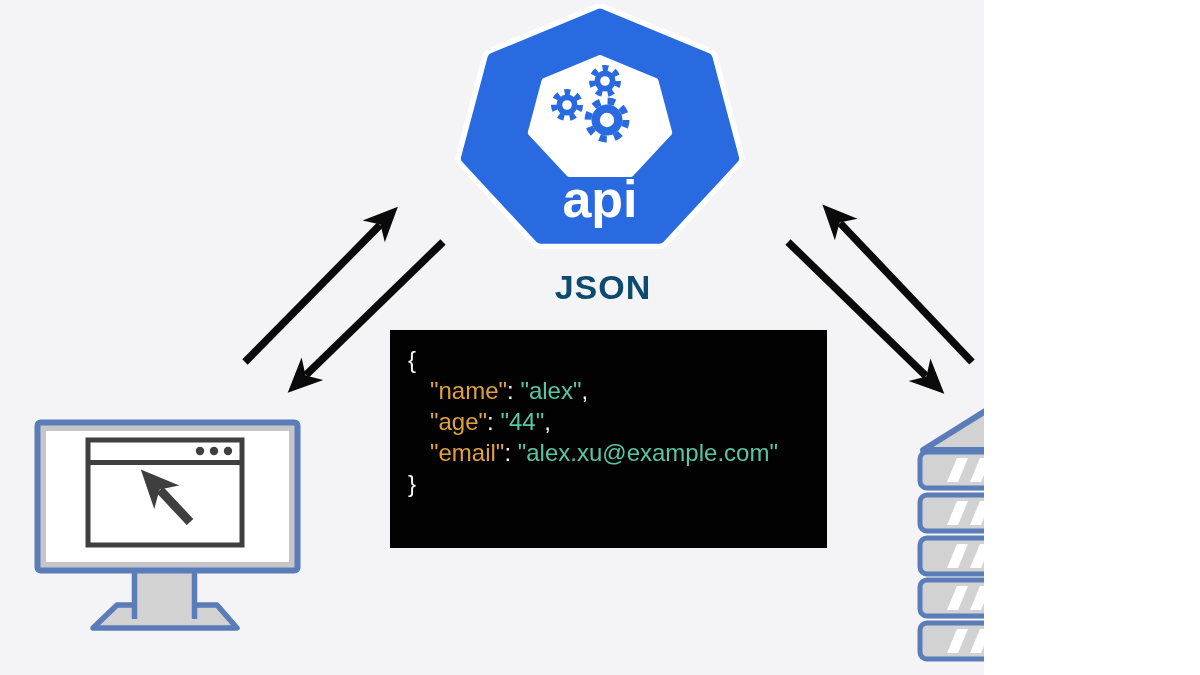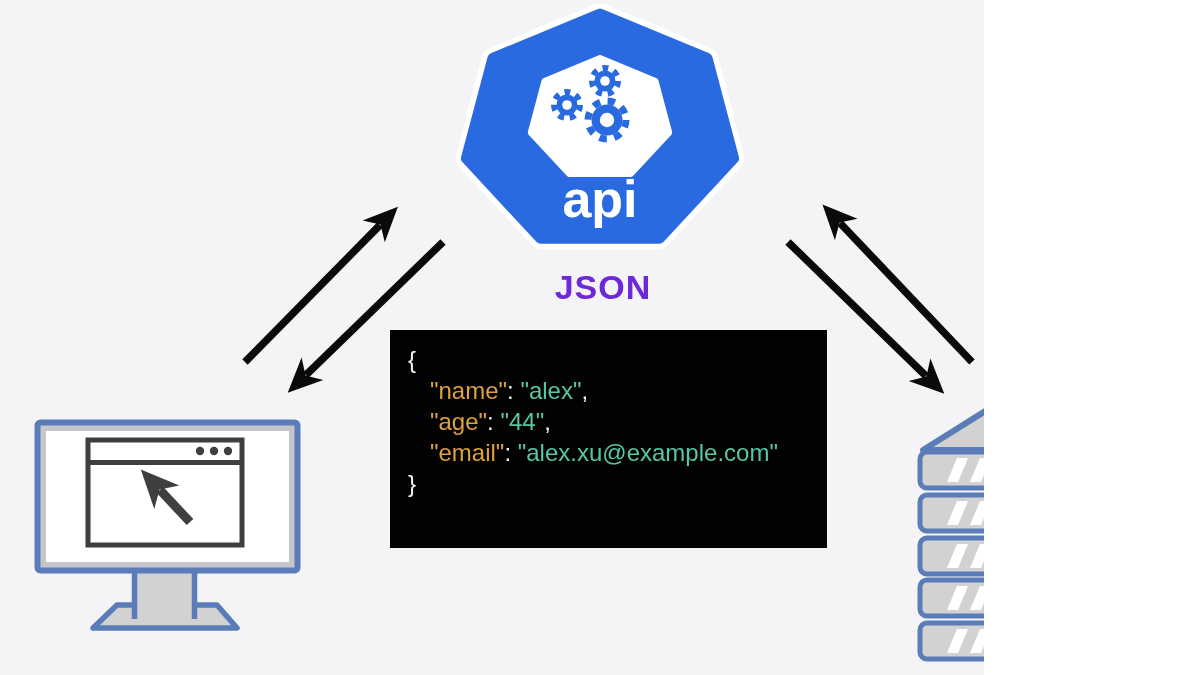--- a/index.html
+++ b/index.html
@@ -14,21 +14,21 @@
   
   #api-svg{left:455px;top:4px;width:290px;height:252px;}
   .api-label{
     font-family:"Liberation Sans", sans-serif;
     font-size:52px;font-weight:bold;fill:#ffffff;
   }
   
   .flow-label{
     left:503px;top:268px;width:200px;
     text-align:center;
-    font-size:34px;font-weight:bold;color:#6d28d9;
+    font-size:34px;font-weight:bold;color:#0c4a6e;
     letter-spacing:1px;
   }
   
   .code-block{
     left:390px;top:330px;width:437px;height:218px;
     background:#020202;
     box-sizing:border-box;
     padding:14px 14px 0 18px;
     font-family:"Liberation Sans", sans-serif;
     font-size:24px;line-height:31px;

